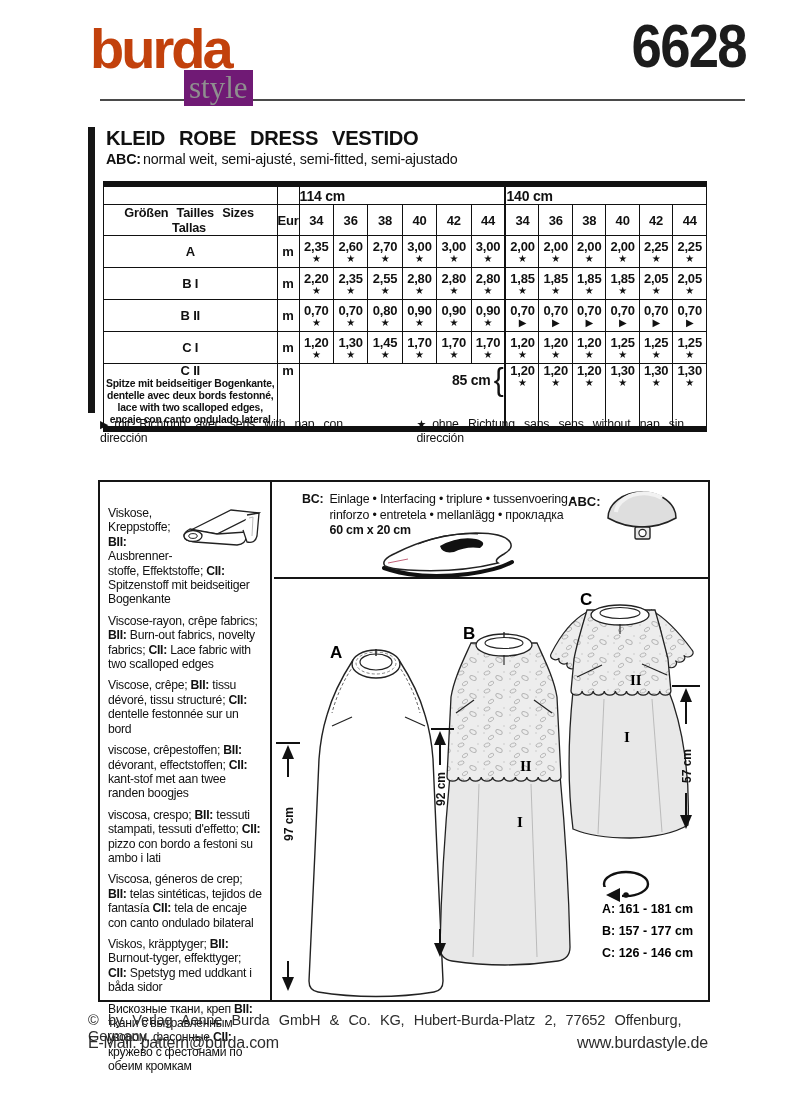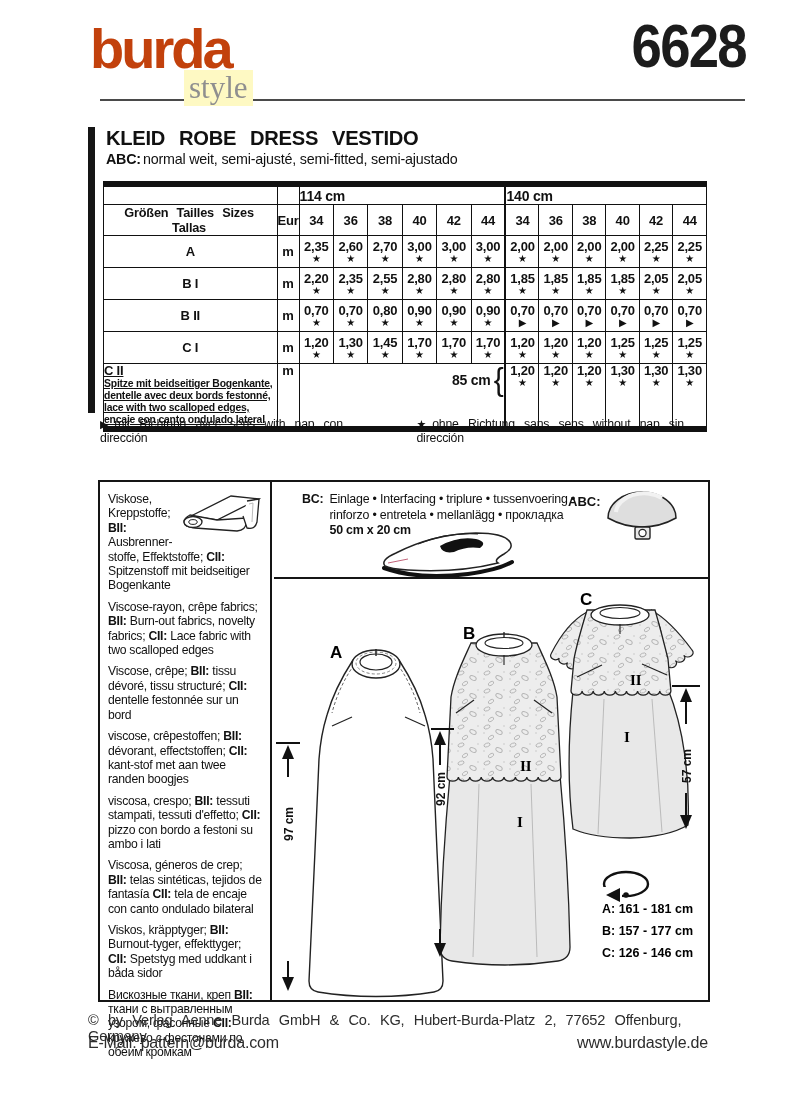--- a/index.html
+++ b/index.html
@@ -1,20 +1,20 @@
 <!DOCTYPE html>
 <html><head>
 <meta charset="utf-8">
 <style>
   html,body{margin:0;padding:0;background:#fff;}
   body{width:800px;height:1105px;position:relative;font-family:"Liberation Sans",sans-serif;color:#111;overflow:hidden;}
   .abs{position:absolute;}
   
   .brand{left:90px;top:16px;font-size:56px;font-weight:800;letter-spacing:-3px;color:#c2410c;}
-  .brand-sub{left:184px;top:70px;font-family:"Liberation Serif",serif;font-size:31px;color:#8f8f8f;background:#fef9c3;padding:0 5px;z-index:2;}
+  .brand-sub{left:184px;top:70px;font-family:"Liberation Serif",serif;font-size:31px;color:#8f8f8f;background:#701a75;padding:0 5px;z-index:2;}
   .head-rule{left:100px;top:99px;width:645px;height:2px;background:#4a4a4a;z-index:1;}
   .pattern-no{top:10px;right:54px;font-size:62px;font-weight:800;letter-spacing:-2px;transform:scaleX(.88);transform-origin:right;color:#1c1c1c;}
   
   .title-bar{left:88px;top:127px;width:7px;height:286px;background:#151515;}
   .title-main{left:106px;top:126px;font-size:21px;font-weight:800;letter-spacing:-.3px;word-spacing:9px;transform:scaleX(.96);transform-origin:left;}
   .title-sub{left:106px;top:151px;font-size:14.3px;letter-spacing:-.2px;}
   .title-sub b{margin-right:2px;}
   
   .tbl-wrap{left:103px;top:181px;width:604px;border-top:5px solid #111;border-bottom:5px solid #111;}
   table.yard{border-collapse:collapse;width:604px;table-layout:fixed;border-left:1.5px solid #111;border-right:1.5px solid #111;}
@@ -22,34 +22,34 @@
   td.c-lbl{text-align:left;padding:1px 0 1px 4px;font-weight:bold;}
   td.c-eur{border-left:1.5px solid #111 !important;border-right:1.5px solid #111 !important;text-align:center;font-weight:bold;}
   td.c-g2{border-left:2.5px solid #111 !important;}
   tr.r-group td{height:17px;font-weight:bold;font-size:14px;text-align:left;}
   tr.r-sizes td{height:19px;font-weight:bold;text-align:center;}
   tr.r-sizes td.c-lbl{word-spacing:5px;transform:scaleX(.98);transform-origin:left;}
   tr.r-data td{height:31px;text-align:center;}
   .val{font-weight:bold;line-height:14px;}
   .sym{font-size:10px;line-height:10px;}
   tr.r-cii td{vertical-align:top;text-align:center;}
-  tr.r-cii td.c-lbl{text-align:left;text-decoration:underline;}
+  tr.r-cii td.c-lbl{text-align:center;}
   .cii-title{font-weight:bold;font-size:13px;line-height:14px;}
   .cii-note{font-size:10.4px;line-height:12px;letter-spacing:-.2px;}
   .brace-cell{border-right:none !important;}
   .brace-flex{display:flex;justify-content:flex-end;align-items:center;height:32px;padding-right:1px;}
   .v85{font-weight:bold;font-size:14px;margin-right:3px;}
   .brace{font-size:30px;font-weight:400;line-height:30px;transform:scaleY(1.05);}
   
   .legend{left:100px;top:417px;width:607px;display:flex;justify-content:space-between;font-size:12.3px;letter-spacing:-.2px;gap:48px;}
   .legend .sym-s{font-size:11px;margin-right:6px;}
   .legend span.txt{word-spacing:6px;}
   
   .mainbox{left:98px;top:480px;width:608px;height:518px;border:2px solid #151515;}
-  .fabcol{position:absolute;left:0;top:0;width:172px;height:100%;border-right:2px solid #151515;box-sizing:border-box;padding:10px 7px 6px 8px;}
+  .fabcol{position:absolute;left:0;top:0;width:172px;height:100%;border-right:2px solid #151515;box-sizing:border-box;padding:24px 7px 6px 8px;}
   .fab-p{font-size:12.2px;line-height:14.4px;letter-spacing:-.25px;margin:0 0 7px 0;}
   .bolt{float:right;margin:0 0 2px 3px;}
   .bcsec{position:absolute;left:174px;top:0;right:0;height:95px;border-bottom:2px solid #151515;}
   .bcrow{position:absolute;left:28px;top:10px;display:flex;font-size:12.4px;letter-spacing:-.2px;line-height:15.5px;}
   .bcrow .bcl{font-weight:bold;margin-right:6px;}
   .bcsize{font-weight:bold;}
   .iron{position:absolute;left:104px;top:48px;}
   .abclab{position:absolute;left:294px;top:12px;font-weight:bold;font-size:13px;}
   .button-ic{position:absolute;left:330px;top:4px;}
   .drawings{position:absolute;left:174px;top:97px;width:434px;height:419px;}
@@ -381,21 +381,21 @@
         <p class="fab-p">Вискозные ткани, креп <b>BII: </b>ткани с вытравленным узором, фасонные <b>CII: </b>кружево с фестонами по обеим кромкам</p>
       </div>
   </div>
 
   <div class="bcsec">
     <div class="bcrow">
       <div class="bcl">BC:</div>
       <div>
         <div>Einlage • Interfacing • triplure • tussenvoering •</div>
         <div>rinforzo • entretela • mellanlägg • прокладка</div>
-        <div class="bcsize">50 cm x 20 cm</div>
+        <div class="bcsize">60 cm x 20 cm</div>
       </div>
     </div>
     <svg class="iron" width="150" height="47" viewBox="0 0 150 47">
       <path d="M6 38 Q40 50 90 44 Q120 40 134 32" fill="none" stroke="#111" stroke-width="4" stroke-linecap="round"></path>
       <path d="M7 36 Q2 30 18 23 Q55 4 98 3 Q126 3 132 12 Q136 18 126 24 Q115 30 120 33 Q80 43 30 40 Q12 39 7 36 Z" fill="#fff" stroke="#222" stroke-width="1.5"></path>
       <path d="M62 16 Q80 6 98 9 Q110 12 102 18 Q88 16 76 22 Q64 24 62 16 Z" fill="#111"></path>
       <path d="M40 14 Q70 2 100 4" fill="none" stroke="#222" stroke-width="1.2"></path>
       <path d="M10 33 L30 29" fill="none" stroke="#c2647a" stroke-width="1"></path>
     </svg>
     <div class="abclab">ABC:</div>

